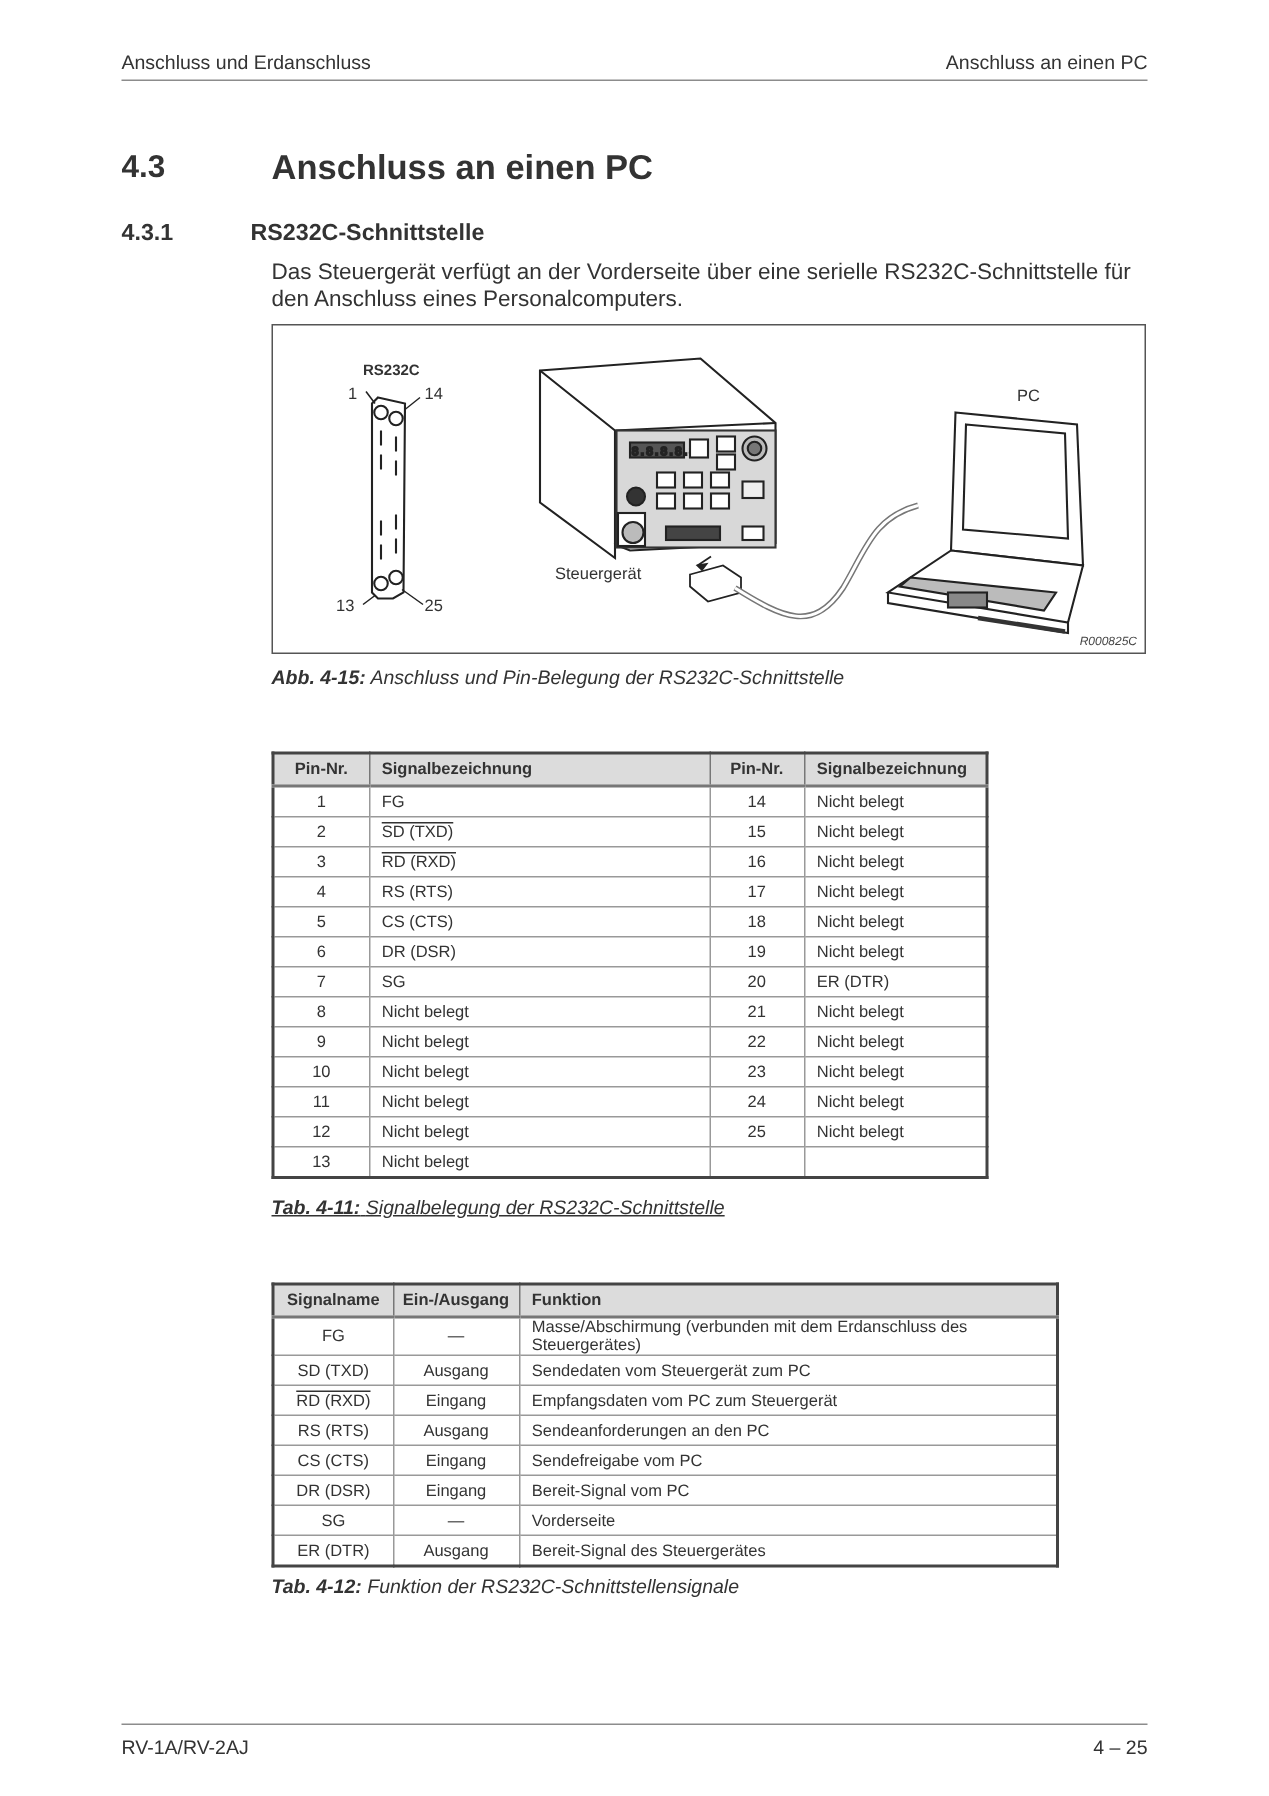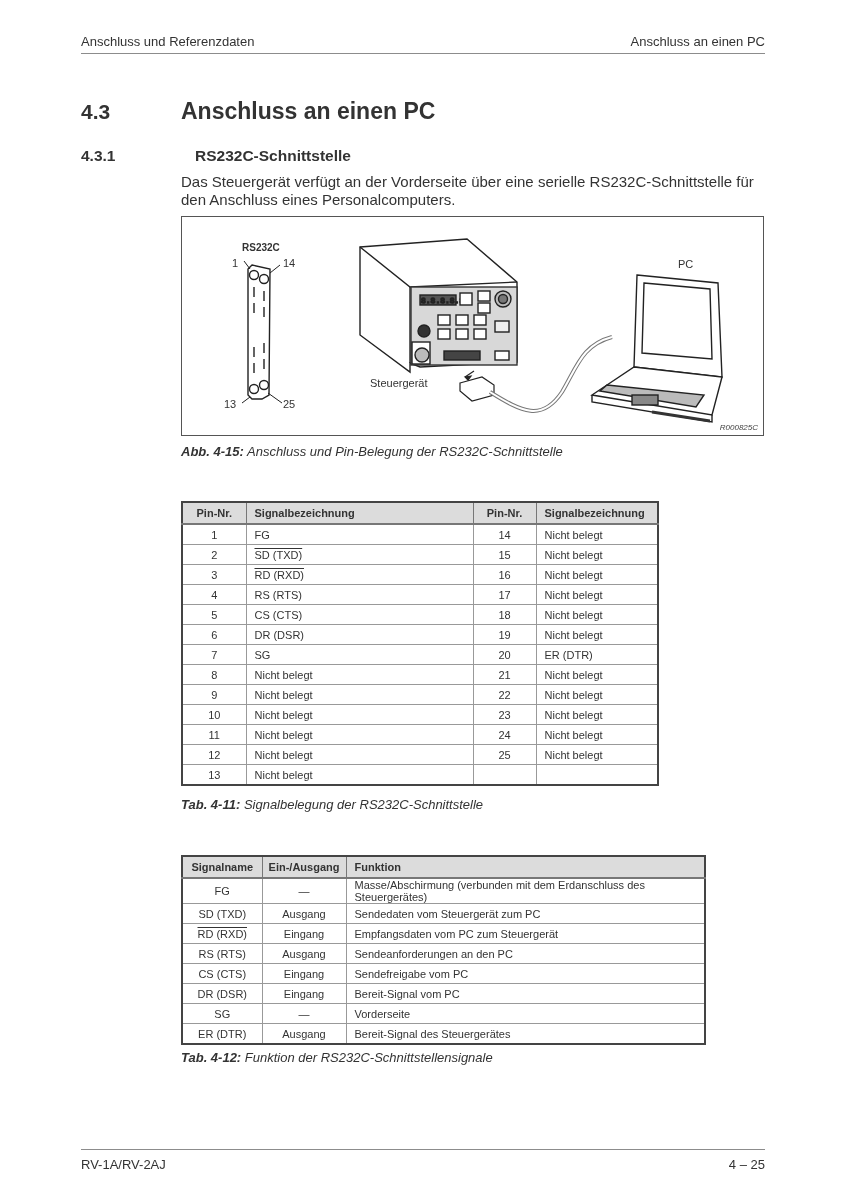--- a/index.html
+++ b/index.html
@@ -8,21 +8,21 @@
 
   .running-header { position: absolute; left: 81px; top: 34px; width: 684px; height: 20px;
                     font-size: 13px; color: #333; }
   .running-header .left { position: absolute; left: 0; top: 0; }
   .running-header .right { position: absolute; right: 0; top: 0; }
   .header-rule { position: absolute; left: 81px; top: 53px; width: 684px; height: 1px; background: #8c8c8c; }
 
   .sec-num-h2 { position: absolute; left: 81px; top: 100px; font-size: 21px; font-weight: bold; color: #333; }
   .sec-title-h2 { position: absolute; left: 181px; top: 98px; font-size: 23px; font-weight: bold; color: #333; }
   .sec-num-h3 { position: absolute; left: 81px; top: 147px; font-size: 15.5px; font-weight: bold; color: #333; text-align: right; }
-  .sec-title-h3 { position: absolute; left: 195px; top: 147px; font-size: 15.5px; font-weight: bold; color: #333; }
+  .sec-title-h3 { position: absolute; left: 167px; top: 147px; font-size: 15.5px; font-weight: bold; color: #333; }
 
   .intro { position: absolute; left: 181px; top: 173px; width: 590px; font-size: 15px; line-height: 18px; color: #333; }
 
   .figure-box { position: absolute; left: 181px; top: 216px; width: 583px; height: 220px;
                 border: 1.5px solid #555; box-sizing: border-box; background: #fff; }
   .figure-box svg { position: absolute; left: 0; top: 0; }
   .fig-label { position: absolute; font-size: 11px; color: #333; }
   .fig-label.bold { font-weight: bold; font-size: 10px; }
   .fig-id { position: absolute; right: 5px; bottom: 3px; font-size: 8px; font-style: italic; color: #444; }
 
@@ -43,21 +43,21 @@
 
   .footer-rule { position: absolute; left: 81px; top: 1149px; width: 684px; height: 1px; background: #8c8c8c; }
   .footer { position: absolute; left: 81px; top: 1157px; width: 684px; font-size: 13px; color: #333; }
   .footer .left { position: absolute; left: 0; }
   .footer .right { position: absolute; right: 0; }
 </style>
 </head>
 <body>
 
 <div class="running-header">
-  <span class="left">Anschluss und Referenzdaten</span>
+  <span class="left">Anschluss und Erdanschluss</span>
   <span class="right">Anschluss an einen PC</span>
 </div>
 <div class="header-rule"></div>
 
 <div class="sec-num-h2">4.3</div>
 <div class="sec-title-h2">Anschluss an einen PC</div>
 <div class="sec-num-h3">4.3.1</div>
 <div class="sec-title-h3">RS232C-Schnittstelle</div>
 <p class="intro" style="margin:0">Das Steuergerät verfügt an der Vorderseite über eine serielle RS232C-Schnittstelle für den Anschluss eines Personalcomputers.</p>
 
@@ -231,21 +231,21 @@
       <td>Nicht belegt</td>
     </tr>
     <tr>
       <td class="c">13</td>
       <td>Nicht belegt</td>
       <td class="c"></td>
       <td></td>
     </tr>
   </tbody>
 </table>
-<div class="caption" style="top:797px;">
+<div class="caption" style="top:797px;text-decoration:underline;">
   <span class="cap-num">Tab. 4-11:</span>
   <span>Signalbelegung der RS232C-Schnittstelle</span>
 </div>
 
 <table class="doc" id="func-table">
   <colgroup>
       <col style="width:80px">
       <col style="width:84px">
       <col>
     </colgroup>

